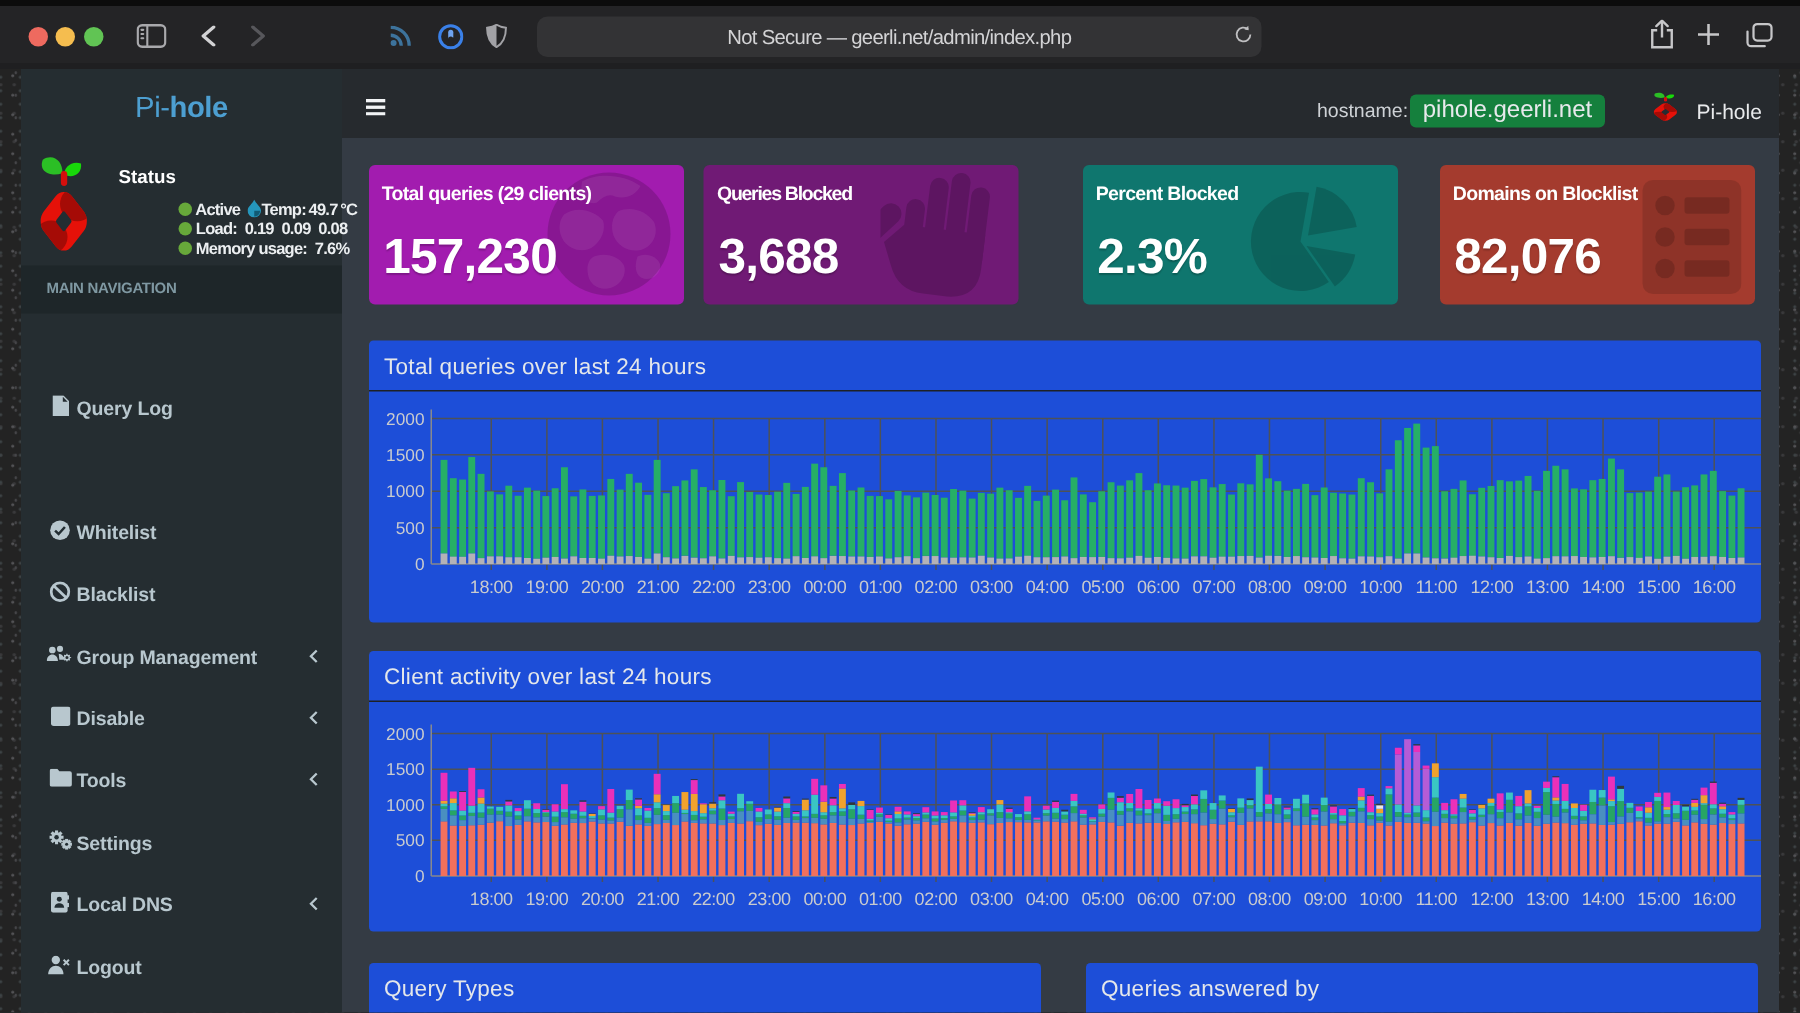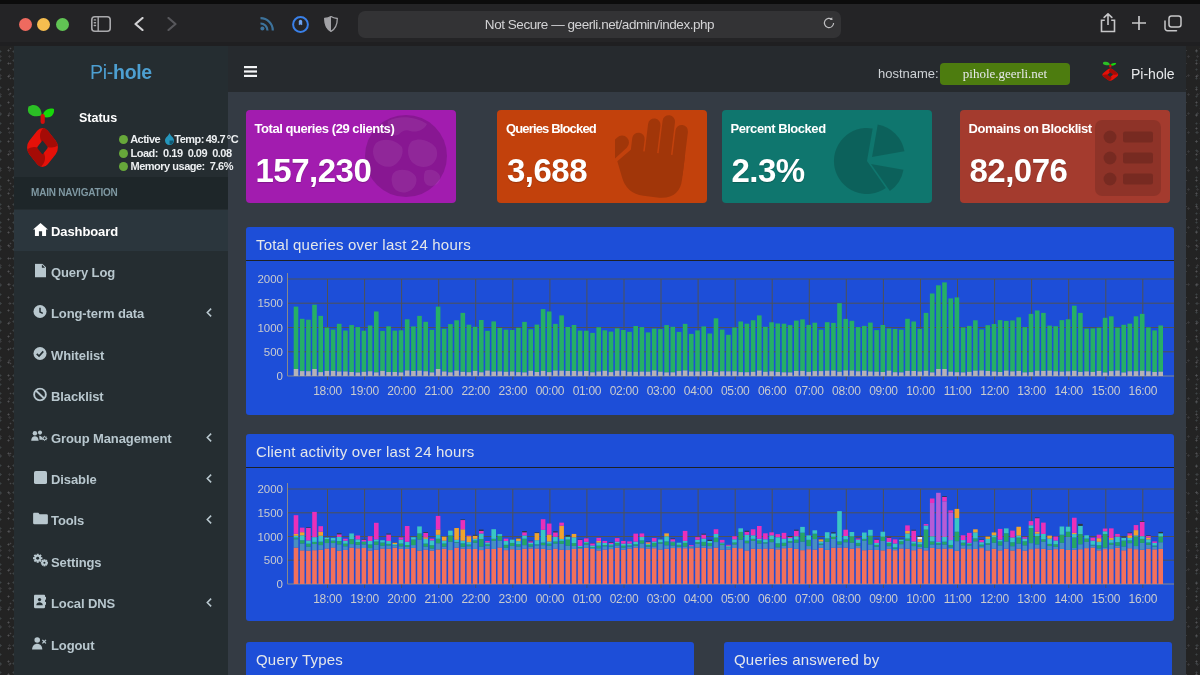--- a/index.html
+++ b/index.html
@@ -36,22 +36,22 @@
   font-size:10px; font-weight:700; line-height:32px; padding-left:17px; letter-spacing:-0.2px;}
 .mi { left:0; width:214px; height:41.4px; color:#b8c7ce; font-size:13px; }
 .mi .ic { position:absolute; left:16px; top:50%; transform:translateY(-50%); width:20px; text-align:center;}
 .mi .tx { position:absolute; left:37px; top:50%; transform:translateY(-50%); font-weight:700; letter-spacing:-0.1px; white-space:nowrap;}
 .mi .ch { position:absolute; right:16px; top:50%; transform:translateY(-50%); }
 .mi.active { background:#2b363d; color:#ffffff; }
 .stxt { color:#eceff1; font-weight:700; font-size:11px; letter-spacing:-0.5px; white-space:nowrap;padding-left:40px;}
 
 
 #navbar { left:214px; top:0; width:958px; height:46px; background:#262a2e; }
-.code { background:#4d7c0f; border-radius:4px; color:#e7e9ec;
-  font-family:Liberation Serif, serif; font-size:13px; line-height:22px; text-align:center;}
+.code { background:#15803d; border-radius:4px; color:#e7e9ec;
+  font-family:Liberation Sans, sans-serif; font-size:16px; line-height:22px; text-align:center;}
 
 
 .card { top:64px; height:93px; width:210px; border-radius:4px; overflow:hidden; }
 .card .lbl { position:absolute; left:9px; top:11px; font-size:13px; font-weight:700; color:#fff; letter-spacing:-0.45px;}
 .card .num { position:absolute; left:10px; top:44px; font-size:33px; font-weight:700; color:#fff; line-height:33px;
   text-shadow:0 1px 1px rgba(0,0,0,0.22); letter-spacing:-0.5px;}
 
 
 .panel { background:#1d4ed8; border-radius:3px; }
 .phead { position:absolute; left:0; top:0; right:0; height:34px; border-bottom:1px solid #1e2125;
@@ -130,41 +130,25 @@
     </div>
     <div class="abs stxt" style="left:65px;top:100.5px;">
       <span style="display:inline-block;width:9px;height:9px;border-radius:50%;background:#67a83a;vertical-align:-1px;"></span>
       Load:&nbsp; 0.19&nbsp; 0.09&nbsp; 0.08
     </div>
     <div class="abs stxt" style="left:65px;top:114px;">
       <span style="display:inline-block;width:9px;height:9px;border-radius:50%;background:#67a83a;vertical-align:-1px;"></span>
       Memory usage:&nbsp; 7.6%
     </div>
     <div class="abs" id="mainnav">MAIN NAVIGATION</div>
-    <div class="abs mi active" style="top:164.0px;">
-          <span class="ic"><svg width="15" height="13" viewBox="0 0 16 14" fill="#ffffff">
-              <path d="M8 0 L16 7 L14 7 L14 14 L9.7 14 L9.7 9 L6.3 9 L6.3 14 L2 14 L2 7 L0 7 Z"></path>
-            </svg></span>
-          <span class="tx">Dashboard</span>
-        </div>
 <div class="abs mi" style="top:205.4px;">
           <span class="ic"><svg width="11" height="14" viewBox="0 0 12 15" fill="#b8c7ce">
               <path d="M0 0 L8 0 L12 4 L12 15 L0 15 Z M7.5 1 L7.5 4.5 L11 4.5 Z" fill-rule="evenodd"></path>
             </svg></span>
           <span class="tx">Query Log</span>
-        </div>
-<div class="abs mi" style="top:246.8px;">
-          <span class="ic"><svg width="14" height="14" viewBox="0 0 15 15">
-              <circle cx="7.5" cy="7.5" r="7" fill="#b8c7ce"></circle>
-              <path d="M7.5 3.5 L7.5 8 L10.5 9.5" stroke="#222d32" stroke-width="1.6" fill="none"></path>
-            </svg></span>
-          <span class="tx">Long-term data</span>
-          <span class="ch"><svg width="6" height="10" viewBox="0 0 7 11">
-              <path d="M6 1 L1.5 5.5 L6 10" fill="none" stroke="#b8c7ce" stroke-width="1.8"></path>
-            </svg></span>
         </div>
 <div class="abs mi" style="top:288.2px;">
           <span class="ic"><svg width="14" height="14" viewBox="0 0 15 15">
               <circle cx="7.5" cy="7.5" r="7" fill="#b8c7ce"></circle>
               <path d="M4 7.8 L6.5 10.2 L11 5.2" stroke="#222d32" stroke-width="1.8" fill="none"></path>
             </svg></span>
           <span class="tx">Whitelist</span>
         </div>
 <div class="abs mi" style="top:329.6px;">
           <span class="ic"><svg width="14" height="14" viewBox="0 0 15 15">
@@ -267,21 +251,21 @@
 <path d="M24 7 C34 1 52 2 63 10 C60 16 53 19 46 17 C42 15 38 17 34 21 C28 23 22 18 24 7 Z"></path>
 <path d="M12 29 C20 23 32 26 38 33 C40 39 37 46 32 50 C26 55 17 53 12 47 C8 41 8 34 12 29 Z"></path>
 <path d="M48 27 C57 23 67 27 72 34 C75 41 72 49 65 52 C57 55 48 51 45 43 C43 37 44 31 48 27 Z"></path>
 <path d="M32 57 C40 54 49 57 52 63 C54 69 50 76 43 78 C36 80 29 76 28 69 C27 64 28 59 32 57 Z"></path>
 <path d="M61 57 C67 54 74 57 76 62 C77 67 73 72 67 72 C61 72 58 66 61 57 Z"></path>
 </g>
 </svg>
     <div class="lbl">Total queries (29 clients)</div>
         <div class="num">157,230</div>
   </div>
-  <div class="abs card" style="left:483px;background:#c2410c;">
+  <div class="abs card" style="left:455px;background:#701a75;">
     <svg class="abs" style="right:10px;top:4px" width="82" height="86" viewBox="0 0 82 86">
           <g opacity="0.17" fill="#000" transform="rotate(7 41 44)">
 <rect x="15" y="21" width="12.5" height="42" rx="6.2"></rect>
 <rect x="29" y="5" width="12.5" height="58" rx="6.2"></rect>
 <rect x="43" y="0" width="12.5" height="63" rx="6.2"></rect>
 <rect x="57" y="8" width="12.5" height="55" rx="6.2"></rect>
 <rect x="-1" y="26" width="14" height="36" rx="7" transform="rotate(40 6 32)"></rect>
 <path d="M3 52 L15 39 L69.5 39 L69.5 62 Q69.5 82 49 83 L33 83 Q16 83 9.5 67 Z"></path>
 </g>
 </svg>

